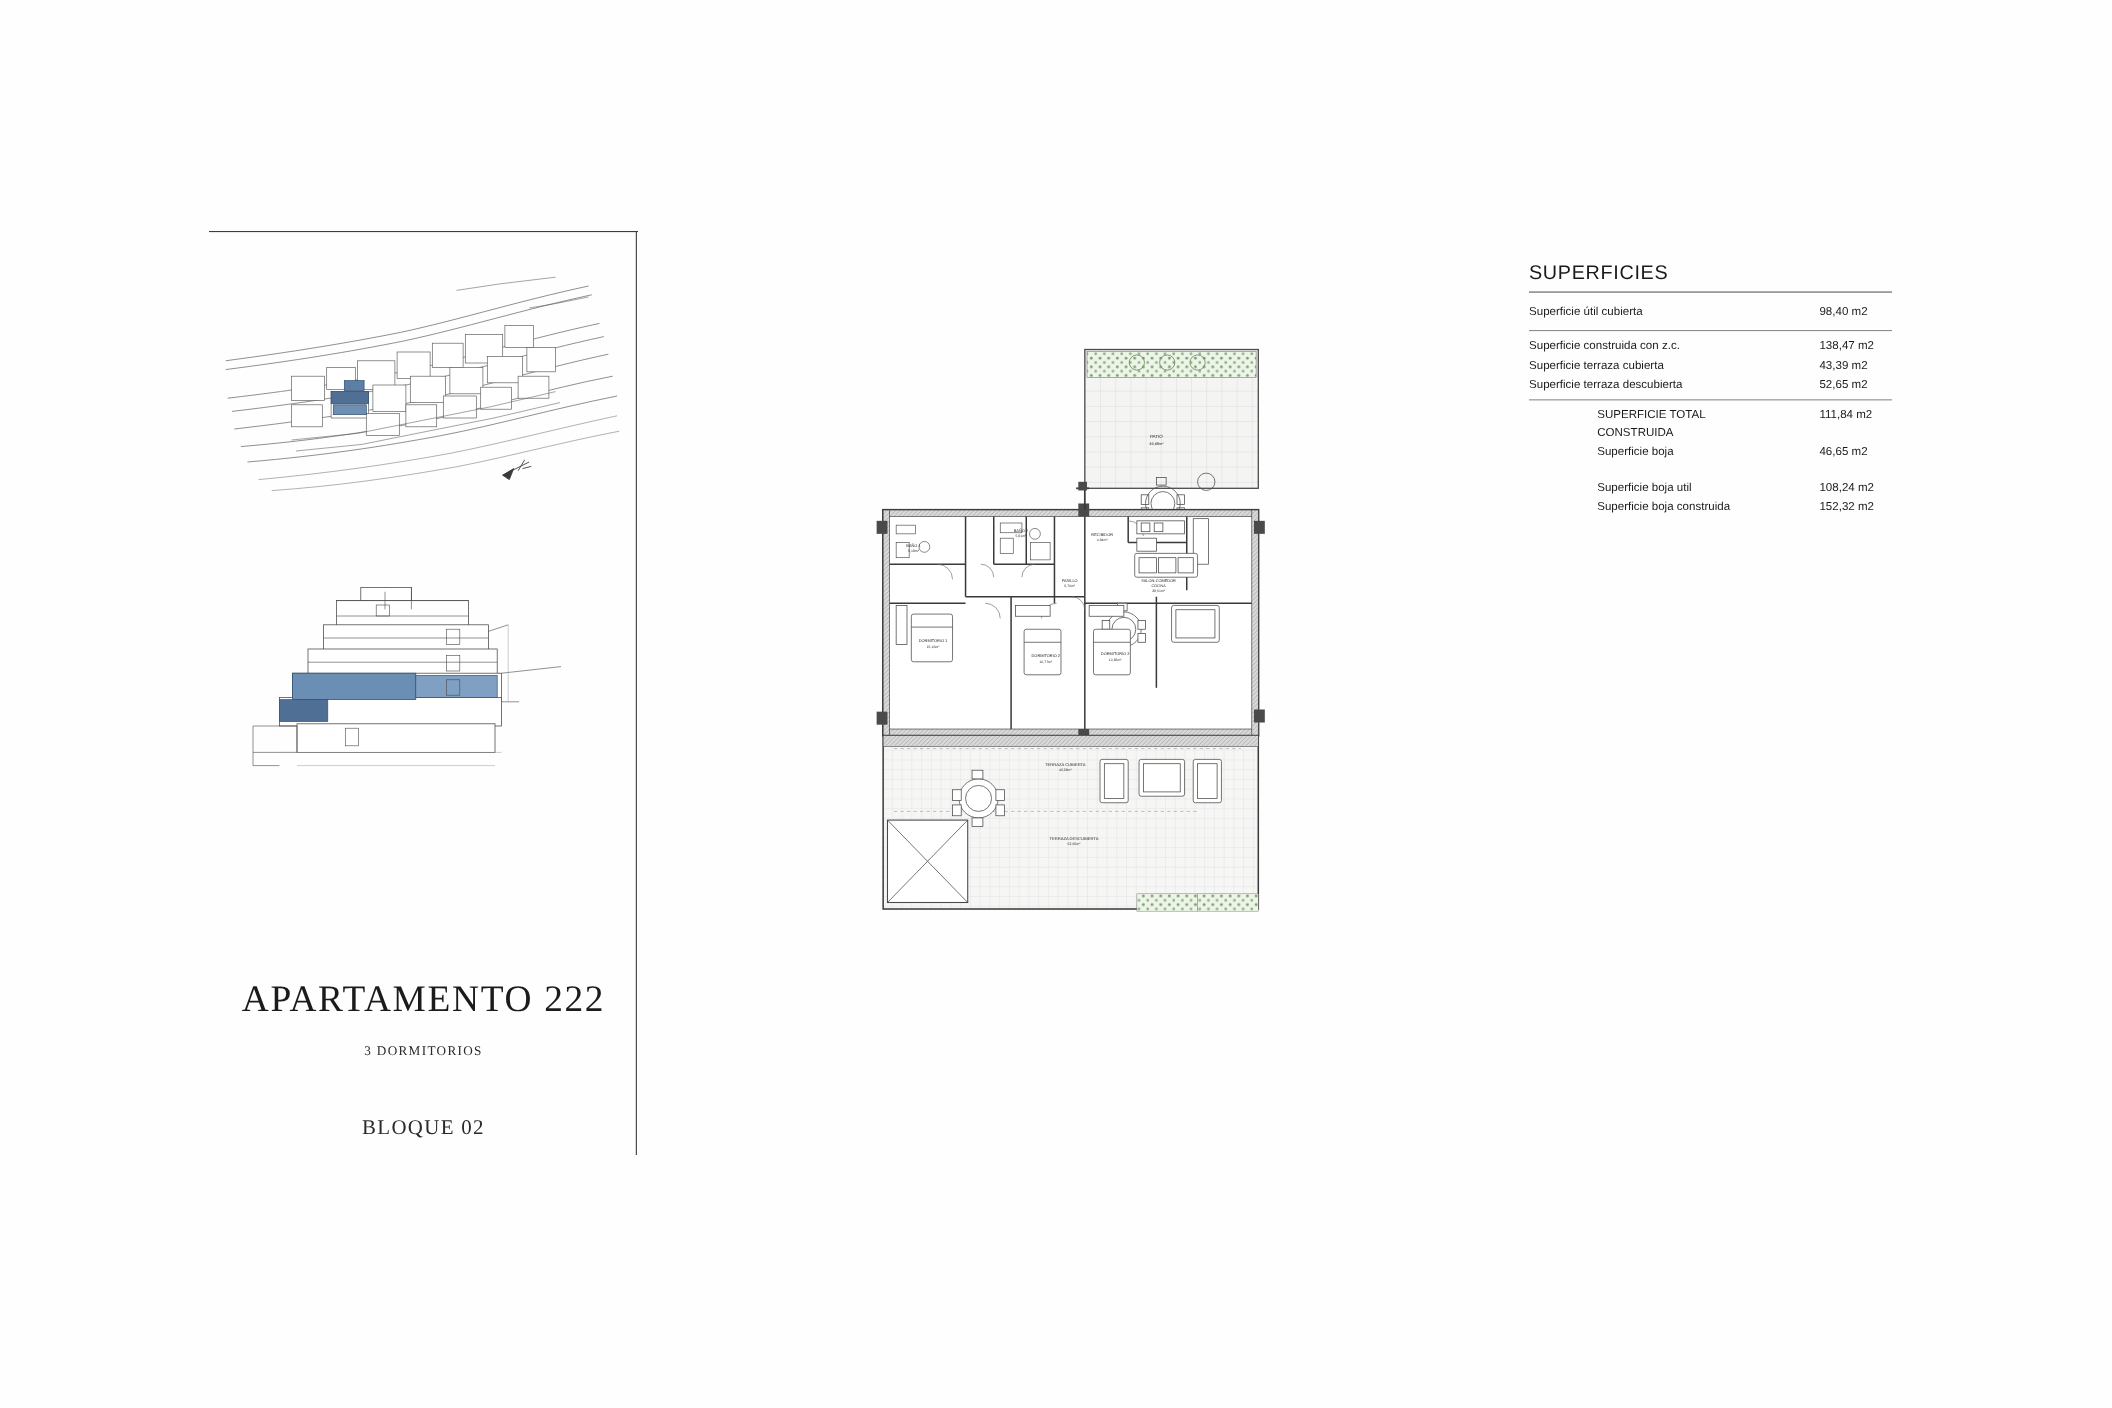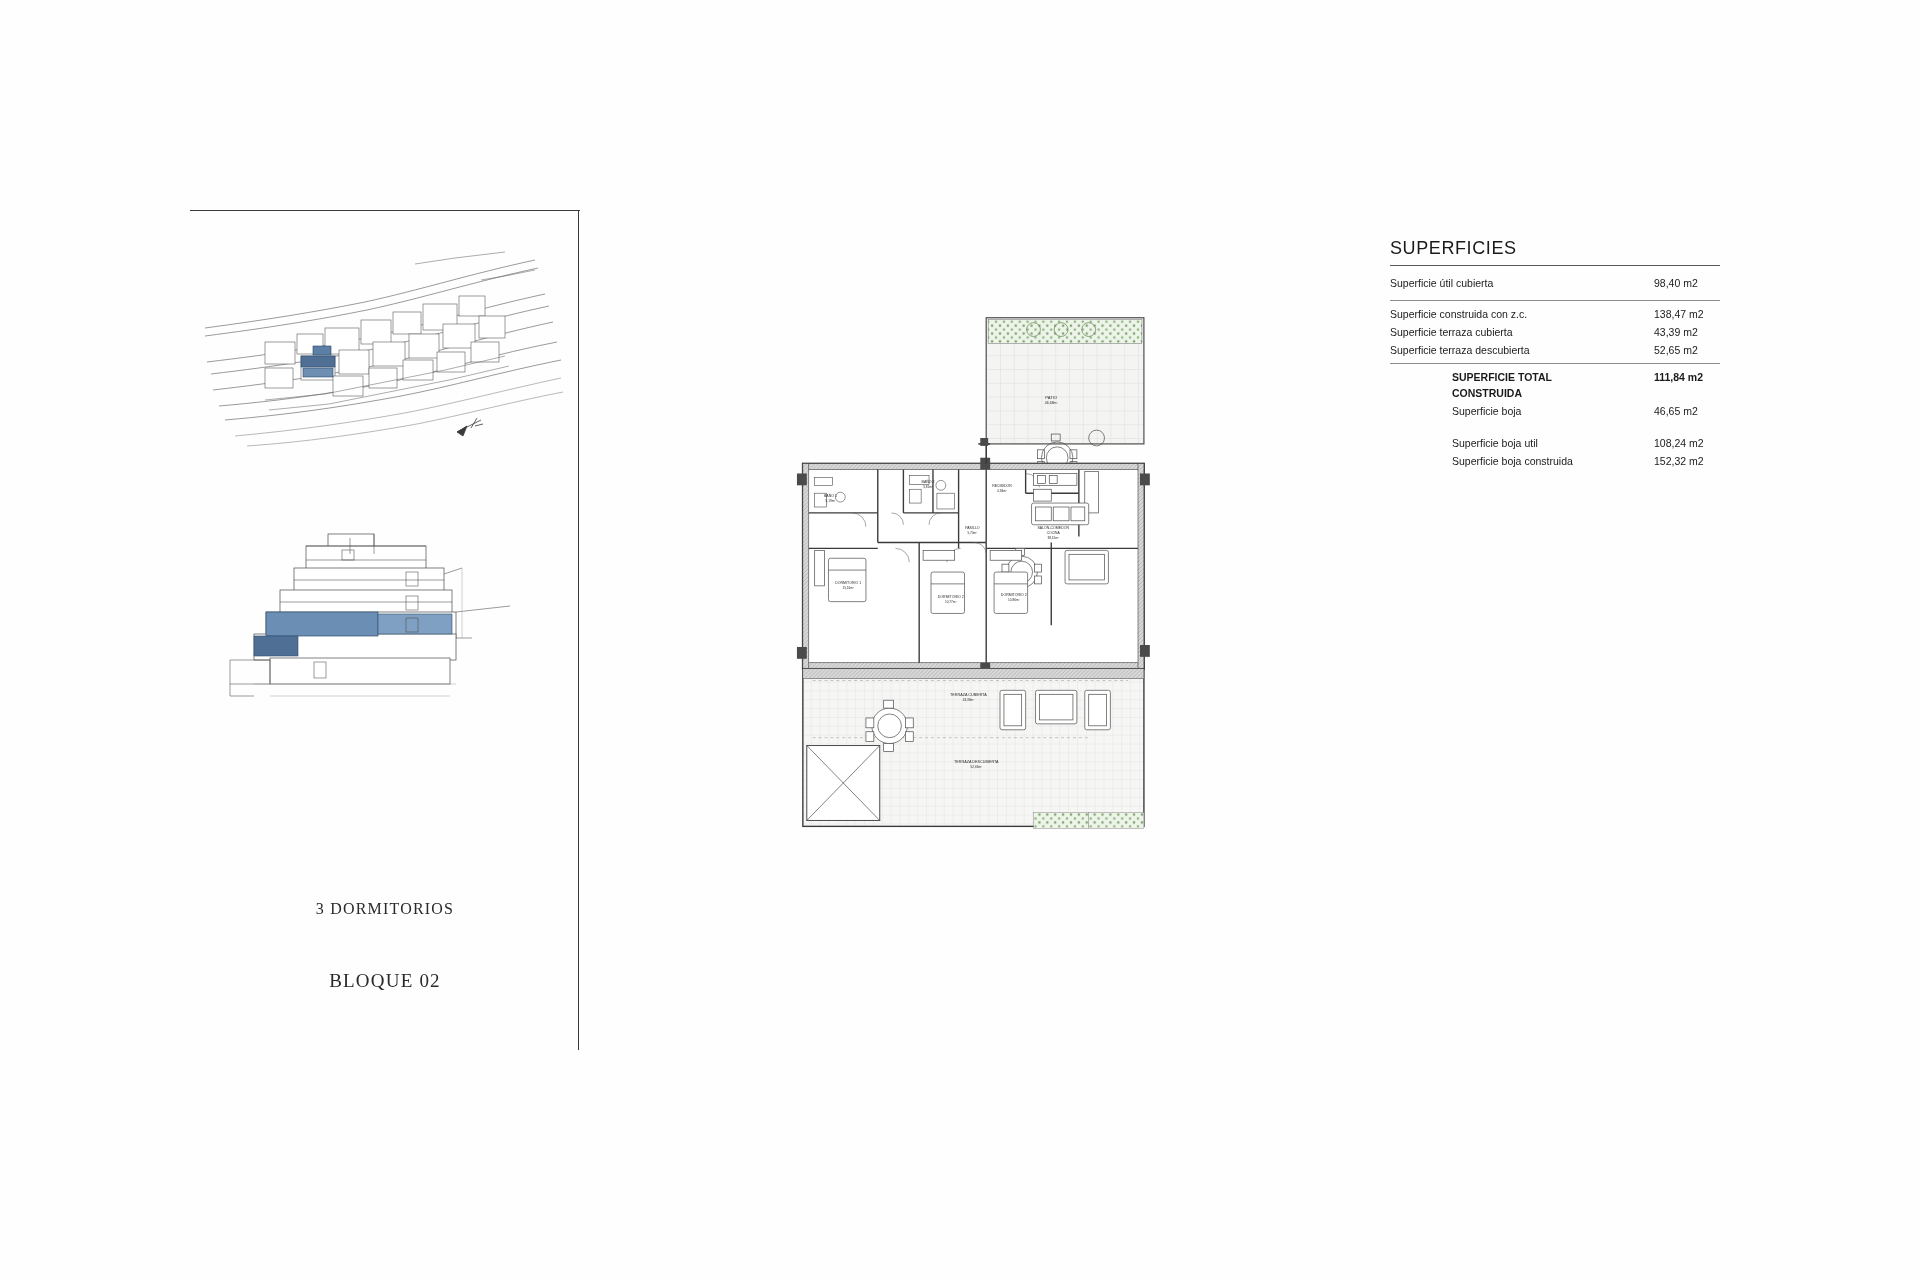--- a/index.html
+++ b/index.html
@@ -77,24 +77,24 @@
   .apt-title {
     font-family: "Liberation Serif", serif;
     font-size: 34px;
     letter-spacing: 1.5px;
     color: #1b1b1b;
     margin: 0;
     font-weight: 400;
   }
   .apt-sub {
     font-family: "Liberation Serif", serif;
-    font-size: 16px;
+    font-size: 12px;
     letter-spacing: 1.2px;
     color: #2a2a2a;
-    margin-top: 10px;
+    margin-top: 20px;
   }
   .apt-block {
     font-family: "Liberation Serif", serif;
     font-size: 19px;
     letter-spacing: 1.2px;
     color: #2a2a2a;
     margin-top: 52px;
   }
 
   
@@ -121,21 +121,21 @@
     display: flex;
     justify-content: space-between;
     line-height: 16px;
     padding: 1px 0;
   }
   .srow .val { min-width: 66px; text-align: left; margin-left: 40px; }
   .srow.indent { padding-left: 62px; }
   .gap8 { height: 8px; }
   .gap4 { height: 4px; }
   .gap14 { height: 14px; }
-  .strong { font-weight: 700; gap: 17px; }
+  .strong { font-weight: 400; gap: 17px; }
 
   
   .floorplan {
     position: absolute;
     left: 760px;
     top: 300px;
     width: 480px;
     height: 690px;
   }
   .floorplan svg { display: block; }
@@ -243,20 +243,21 @@
         </g>
         <g stroke="#9b9b9b" fill="none" stroke-width="0.45">
           <path d="M44 174 L246 174"></path>
           <path d="M60 186 L240 186"></path>
           <path d="M252 58 L252 128"></path>
         </g>
       </svg>
     </div>
 
     <div class="title-block">
+      <div class="apt-title">APARTAMENTO 222</div>
       <div class="apt-sub">3 DORMITORIOS</div>
       <div class="apt-block">BLOQUE 02</div>
     </div>
   </div>
 
   <div class="vert-divider"></div>
 
   <div class="surfaces">
     <div class="surfaces-title">SUPERFICIES</div>
     <div class="rule"></div>

